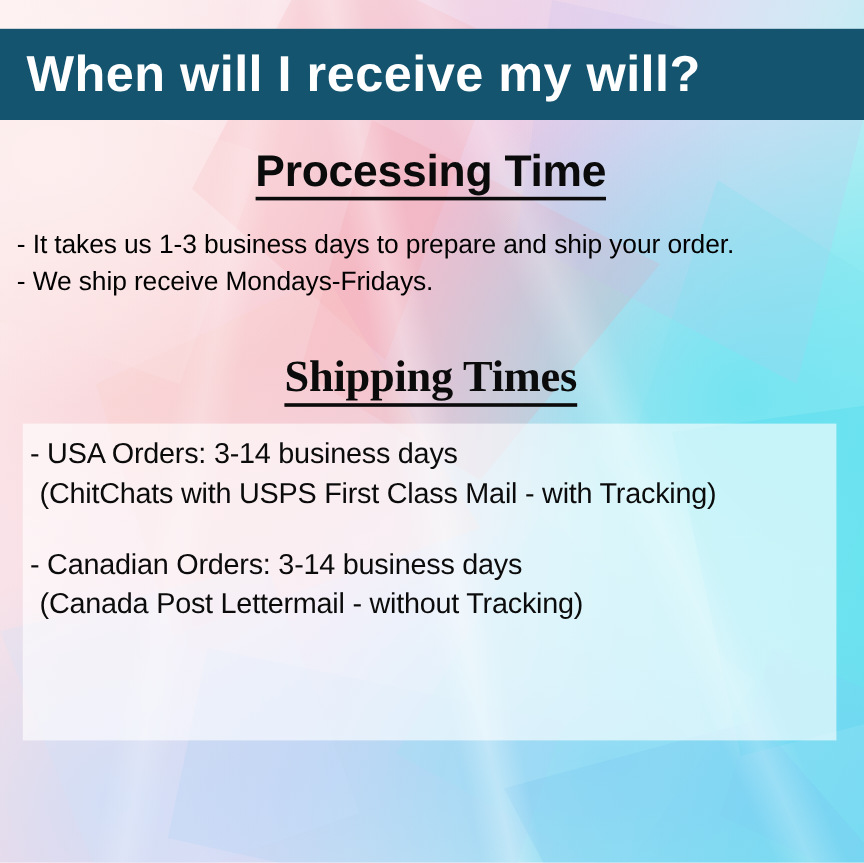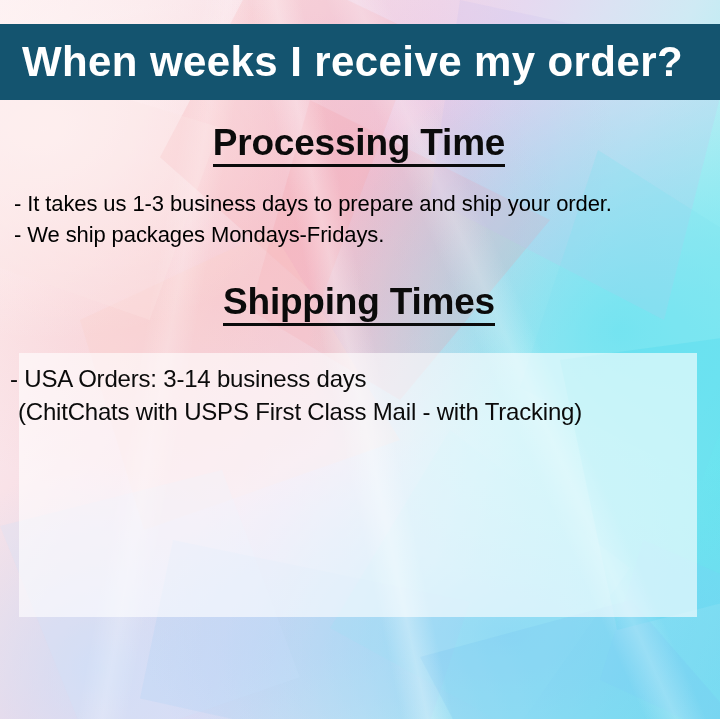--- a/index.html
+++ b/index.html
@@ -154,21 +154,21 @@
     margin-top: 24px;
     padding-left: 14px;
     color: #000000;
     font-family: "Liberation Sans", sans-serif;
     font-size: 22px;
     line-height: 31px;
     letter-spacing: -0.1px;
     white-space: nowrap;
   }
 
-  #shipping-heading { margin-top: 31px; }
+  #shipping-heading { margin-top: 43px; font-family: Liberation Serif, serif; }
 
   
   .shipping-panel {
     position: absolute;
     left: 19px;
     top: 253px;
     width: 678px;
     height: 264px;
     background: rgba(255,255,255,0.62);
   }
@@ -180,21 +180,21 @@
     width: 720px;
     padding-top: 9px;
     box-sizing: border-box;
   }
   .ship-group {
     color: #0b0b0b;
     font-family: "Liberation Sans", sans-serif;
     font-size: 24px;
     line-height: 33px;
     letter-spacing: -0.2px;
-    padding-left: 10px;
+    padding-left: 25px;
     white-space: nowrap;
   }
   .ship-group + .ship-group { margin-top: 26px; }
   .ship-sub { padding-left: 8px; }
 </style>
 </head>
 <body>
 
 <div id="infographic">
 
@@ -211,45 +211,49 @@
     <div class="shard s7"></div>
     <div class="shard s8"></div>
     <div class="shard s9"></div>
     <div class="shard s10"></div>
     <div class="shard s11"></div>
     <div class="shard s12"></div>
   </div>
   <div class="bg-layer streaks"></div>
 
   <div class="header-banner">
-    <div class="header-title">When weeks I receive my order?</div>
+    <div class="header-title">When will I receive my will?</div>
   </div>
 
   <div class="content">
 
     <div class="section-heading" id="processing-heading">
       <span>Processing Time</span>
     </div>
 
     <div class="processing-lines">
       <div>- It takes us 1-3 business days to prepare and ship your order.</div>
-      <div>- We ship packages Mondays-Fridays.</div>
+      <div>- We ship receive Mondays-Fridays.</div>
     </div>
 
     <div class="section-heading" id="shipping-heading">
       <span>Shipping Times</span>
     </div>
 
     <div class="shipping-panel"></div>
 
     <div class="shipping-groups">
 
       <div class="ship-group">
         <div>- USA Orders: 3-14 business days</div>
         <div class="ship-sub">(ChitChats with USPS First Class Mail - with Tracking)</div>
       </div>
 
+      <div class="ship-group">
+        <div>- Canadian Orders: 3-14 business days</div>
+        <div class="ship-sub">(Canada Post Lettermail - without Tracking)</div>
+      </div>
 
 
     </div>
 
   </div>
 </div>
 
 </body></html>

